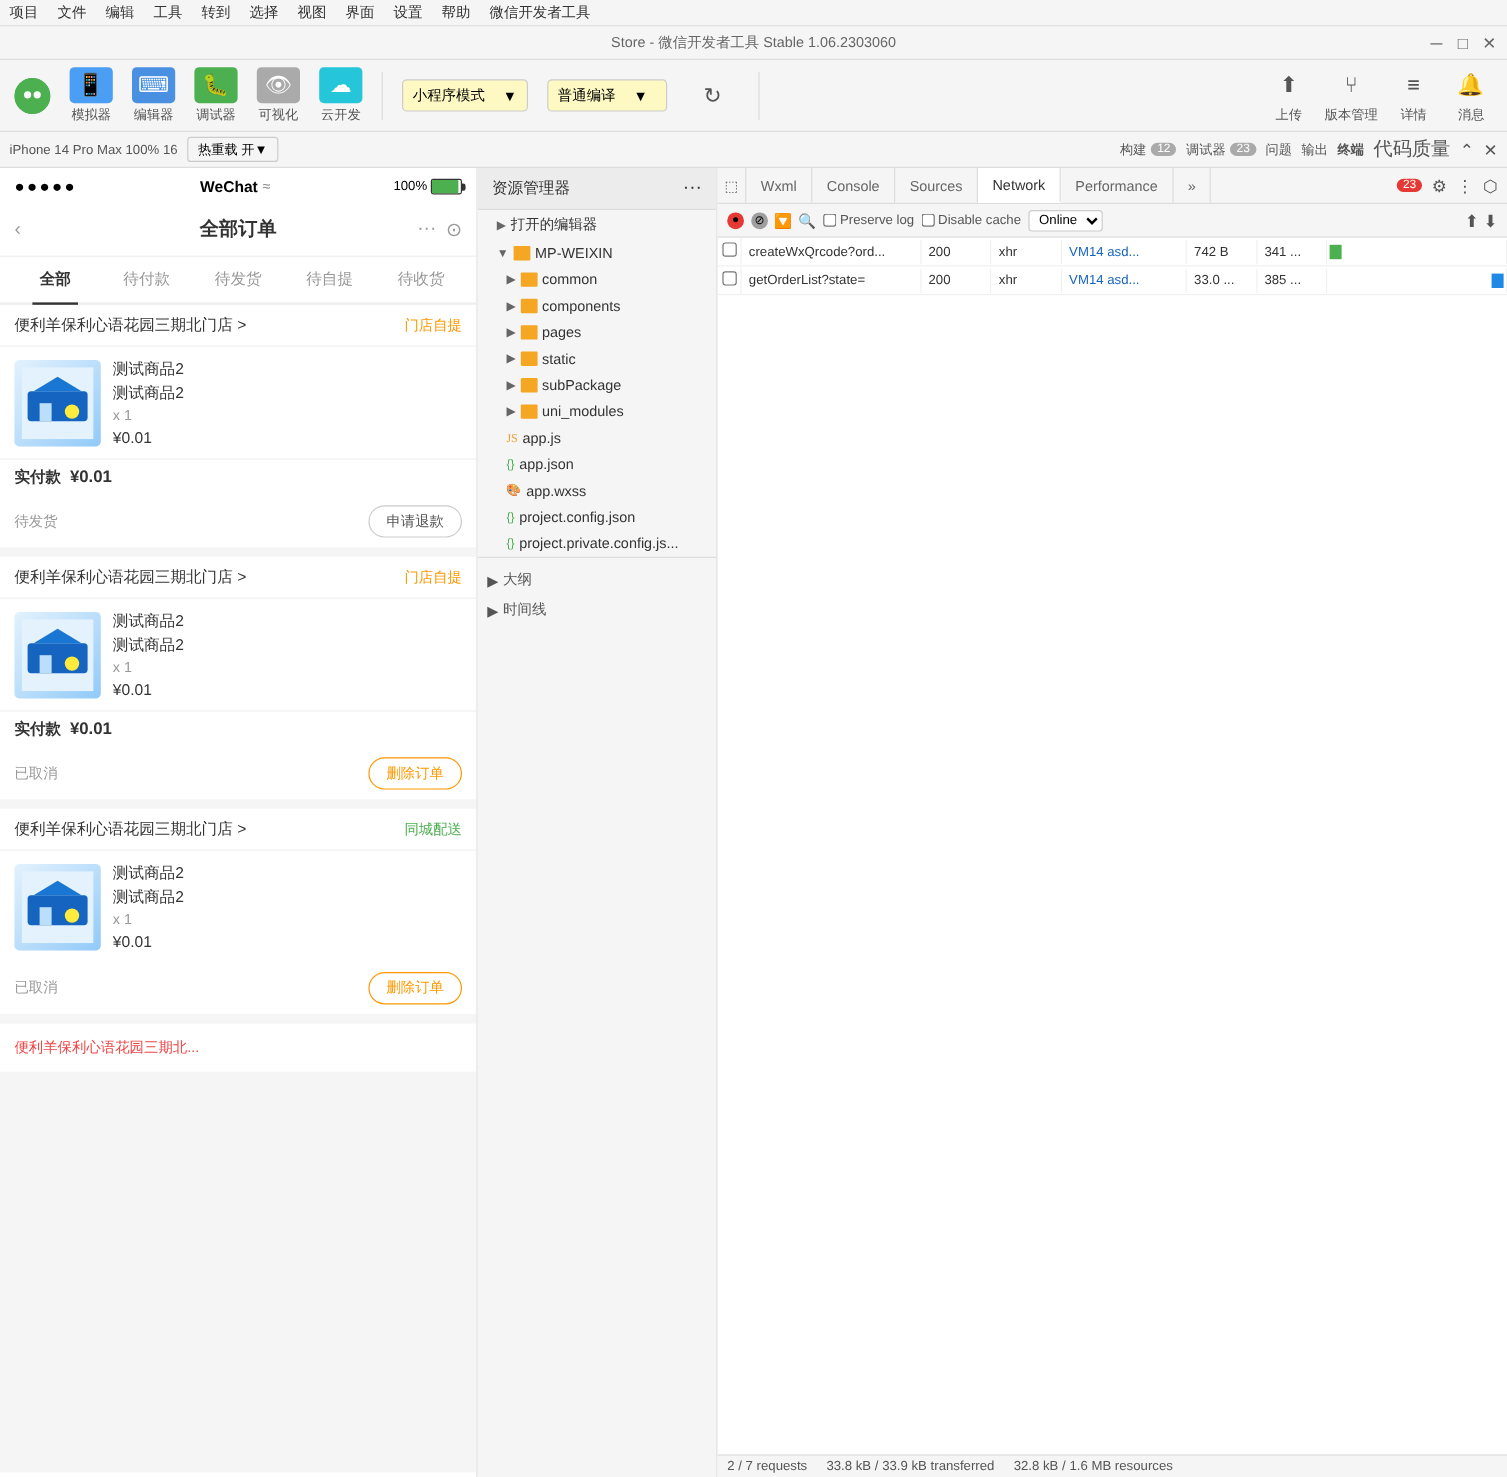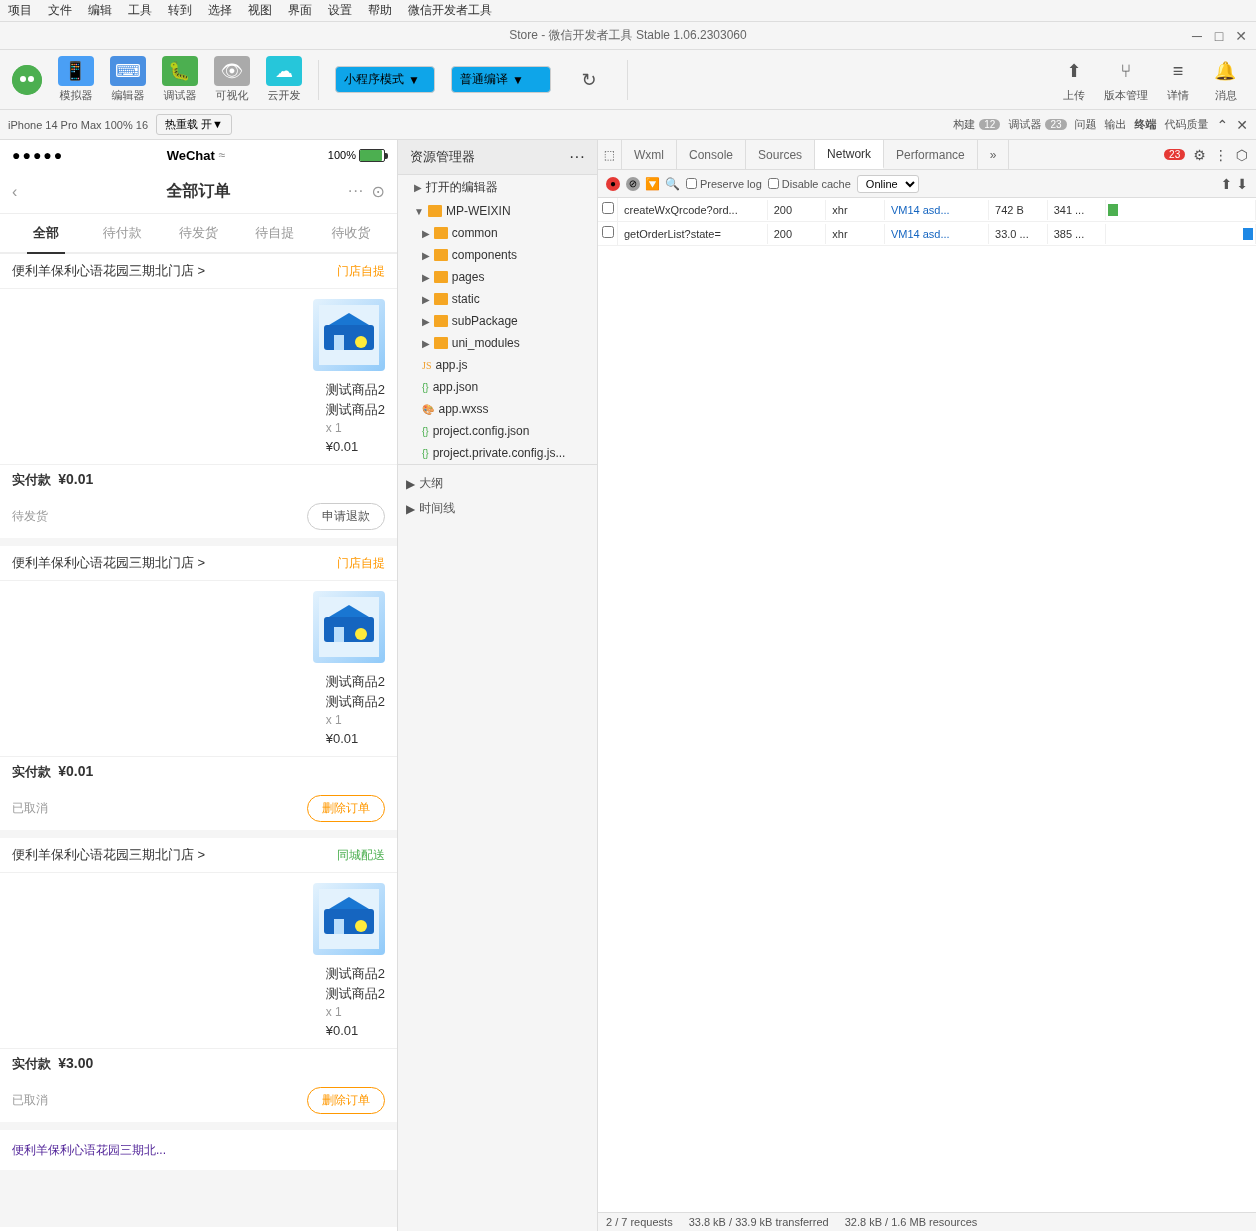--- a/index.html
+++ b/index.html
@@ -14,21 +14,21 @@
 
     
     .toolbar { background: #f5f5f5; border-bottom: 1px solid #ddd; height: 60px; display: flex; align-items: center; padding: 0 12px; gap: 16px; }
     .toolbar-section { display: flex; flex-direction: column; align-items: center; gap: 2px; cursor: pointer; }
     .toolbar-icon { width: 36px; height: 30px; background: #e0e0e0; border-radius: 4px; display: flex; align-items: center; justify-content: center; font-size: 18px; }
     .toolbar-icon.blue { background: #4a9ff5; color: white; }
     .toolbar-icon.green { background: #4caf50; color: white; }
     .toolbar-icon.teal { background: #26c6da; color: white; }
     .toolbar-label { font-size: 11px; color: #555; }
     .toolbar-separator { width: 1px; height: 40px; background: #ddd; }
-    .toolbar-dropdown { display: flex; align-items: center; border: 1px solid #ccc; border-radius: 4px; padding: 4px 8px; background: #0ea5e9; cursor: pointer; gap: 4px; font-size: 12px; min-width: 100px; }
+    .toolbar-dropdown { display: flex; align-items: center; border: 1px solid #ccc; border-radius: 4px; padding: 4px 8px; background: #fef9c3; cursor: pointer; gap: 15px; font-size: 12px; min-width: 100px; }
 
     
     .device-bar { background: #f5f5f5; border-bottom: 1px solid #ddd; height: 30px; display: flex; align-items: center; padding: 0 8px; gap: 8px; }
     .device-btn { background: none; border: 1px solid #ccc; border-radius: 3px; padding: 2px 8px; font-size: 11px; cursor: pointer; }
 
     
     .main-layout { display: flex; height: calc(1231px - 22px - 28px - 60px - 30px); }
 
     
     .phone-sim { width: 398px; background: white; border-right: 1px solid #ddd; overflow: hidden; }
@@ -45,21 +45,21 @@
     .tab-item.active { color: #333; font-weight: bold; }
     .tab-item.active::after { content: ''; position: absolute; bottom: -2px; left: 25%; right: 25%; height: 2px; background: #333; }
 
     
     .order-list { overflow-y: auto; height: calc(100% - 118px); background: #f5f5f5; }
     .order-card { background: white; margin-bottom: 8px; border-radius: 0; }
     .order-header { display: flex; align-items: center; justify-content: space-between; padding: 8px 12px; border-bottom: 1px solid #f0f0f0; }
     .store-name { font-size: 13px; color: #333; font-weight: 500; }
     .delivery-tag { font-size: 12px; color: #ff9800; }
     .delivery-tag.green { color: #4caf50; }
-    .order-item { display: flex; align-items: flex-end; padding: 10px 12px; gap: 10px; flex-direction: column; }
+    .order-item { display: flex; align-items: center; padding: 10px 12px; gap: 10px; }
     .item-img { width: 72px; height: 72px; background: linear-gradient(135deg, #e3f2fd 0%, #bbdefb 50%, #90caf9 100%); border-radius: 4px; flex-shrink: 0; overflow: hidden; display: flex; align-items: center; justify-content: center; }
     .item-img svg { width: 60px; height: 60px; }
     .item-info { flex: 1; }
     .item-name { font-size: 13px; color: #333; margin-bottom: 2px; }
     .item-qty { font-size: 12px; color: #999; margin-bottom: 4px; }
     .item-price { font-size: 13px; color: #333; }
     .order-footer { padding: 6px 12px; text-align: left; font-size: 13px; color: #333; border-top: 1px solid #f0f0f0; }
     .order-footer span { color: #333; font-weight: bold; }
     .order-actions { display: flex; align-items: center; justify-content: space-between; padding: 8px 12px; }
     .order-status { font-size: 12px; color: #999; }
@@ -235,21 +235,21 @@
       <span style="font-size:11px;color:#555;">构建</span>
       <span style="background:#aaa;color:white;border-radius:8px;padding:0 5px;font-size:10px;text-align:right;">12</span>
     </div>
     <div style="display:flex;align-items:center;gap:4px;">
       <span style="font-size:11px;color:#555;">调试器</span>
       <span style="background:#aaa;color:white;border-radius:8px;padding:0 5px;font-size:10px;">23</span>
     </div>
     <span style="font-size:11px;color:#555;">问题</span>
     <span style="font-size:11px;color:#555;">输出</span>
     <span style="font-size:11px;color:#555;font-weight:bold;">终端</span>
-    <span style="font-size:11px;color:#555;">代码质量</span>
+    <span style="font-size:16px;color:#555;">代码质量</span>
     <button style="background:none;border:none;font-size:14px;cursor:pointer;color:#555;">⌃</button>
     <button style="background:none;border:none;font-size:14px;cursor:pointer;color:#555;">✕</button>
   </div>
 </div>
 
 <div class="main-layout">
 
   <div class="phone-sim">
 
     <div class="phone-status">
@@ -365,32 +365,28 @@
               <circle cx="42" cy="37" r="6" fill="#ffeb3b"></circle>
             </svg>
           </div>
           <div class="item-info">
             <div class="item-name">测试商品2</div>
             <div class="item-name">测试商品2</div>
             <div class="item-qty">x 1</div>
             <div class="item-price">¥0.01</div>
           </div>
         </div>
-        <div class="order-footer">
-          <span>实付款</span>&nbsp;
-          <span style="font-weight:bold;font-size:14px;">¥3.00</span>
-        </div>
         <div class="order-actions">
           <span class="order-status">已取消</span>
           <button class="action-btn delete">删除订单</button>
         </div>
       </div>
 
       <div class="order-card" style="height:40px;display:flex;align-items:center;padding:0 12px;">
-        <span style="font-size:12px;color:#4c1d95;overflow:hidden;white-space:nowrap;text-overflow:ellipsis;">便利羊保利心语花园三期北...</span>
+        <span style="font-size:12px;color:#ef4444;overflow:hidden;white-space:nowrap;text-overflow:ellipsis;">便利羊保利心语花园三期北...</span>
       </div>
     </div>
   </div>
 
   <div class="file-explorer">
     <div class="explorer-header">
       <span>资源管理器</span>
       <span style="font-size:16px;cursor:pointer;">···</span>
     </div>
 

